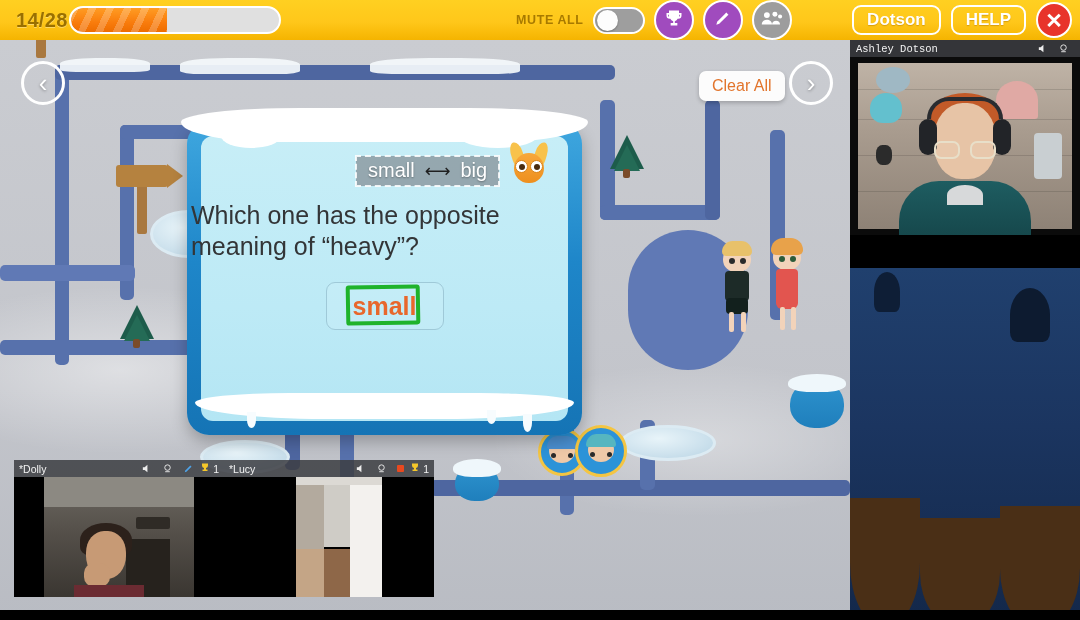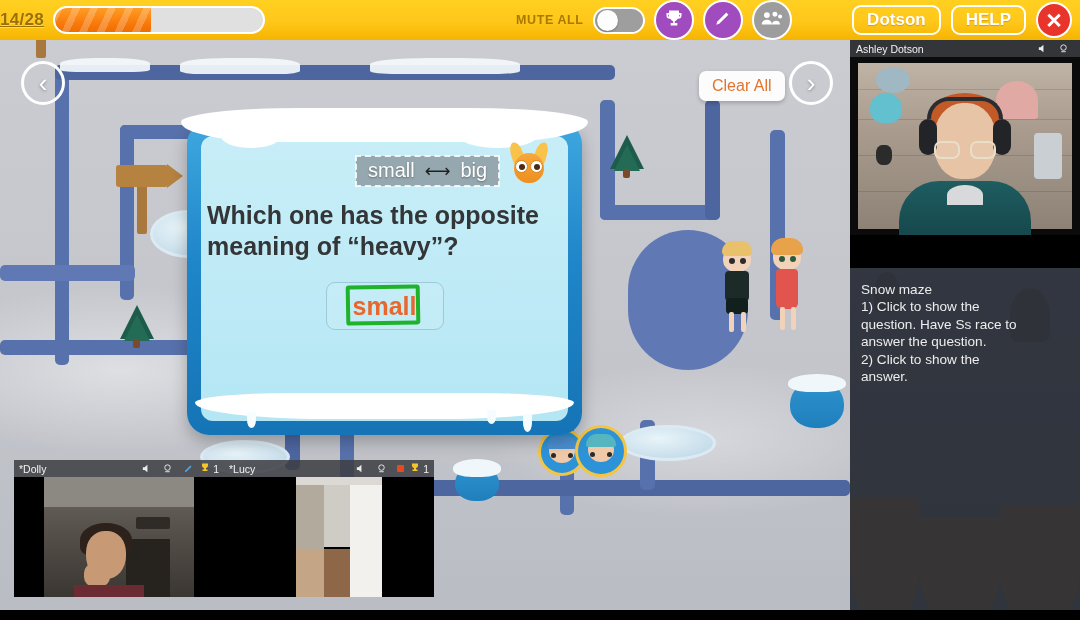--- a/index.html
+++ b/index.html
@@ -11,24 +11,23 @@
   }
   #app { position: relative; width: 1080px; height: 620px; overflow: hidden; }
 
   
   .topbar {
     position: absolute; left: 0; top: 0; width: 1080px; height: 40px;
     background: linear-gradient(180deg, #FFD021 0%, #FFC71A 55%, #F5B400 100%);
     display: flex; align-items: center; z-index: 40;
   }
   .slide-counter {
-    margin-left: 0; color: #9A7000; font-size: 17px; font-weight: bold;
+    margin-left: 16px; color: #9A7000; font-size: 20px; font-weight: bold;
     letter-spacing: .3px; text-shadow: 0 1px 0 rgba(255,255,255,.35);
     width: 46px;
-    text-decoration: underline;
   }
   .timer-wrap {
     position: relative; width: 212px; height: 28px; margin-left: 7px;
     border: 2px solid #FFFFFF; border-radius: 14px; overflow: hidden;
     background: #E0E0E0;
   }
   .timer-fill {
     position: absolute; left: 0; top: 0; bottom: 0;
     background:
       repeating-linear-gradient(115deg,
@@ -244,22 +243,22 @@
     background: #FFFFFF; border: 1.5px solid #D98318;
   }
   .owl .oeye.l { left: 8px; }
   .owl .oeye.r { right: 8px; }
   .owl .pupil {
     position: absolute; left: 3px; top: 3px; width: 6px; height: 6px;
     border-radius: 50%; background: #4A2C10;
   }
 
   .q-text {
-    position: absolute; left: 20px; top: 78px; width: 360px;
-    font-size: 25px; font-weight: bold; color: #333537; line-height: 1.22;
+    position: absolute; left: 4px; top: 78px; width: 360px;
+    font-size: 25px; font-weight: normal; color: #333537; line-height: 1.22;
     z-index: 3;
   }
   .answers {
     position: absolute; left: 0; right: 0; top: 160px; z-index: 3;
     display: flex; flex-direction: column; align-items: center; gap: 12px;
   }
   .ans-btn {
     position: relative; width: 118px; height: 48px;
     border: 1px solid #9FC9D8; border-radius: 9px;
     background: rgba(255,255,255,.10);
@@ -282,21 +281,21 @@
   .right-panel {
     position: absolute; left: 850px; top: 40px; width: 230px; height: 580px;
     background: #000;
   }
   .vid-header {
     position: relative; height: 17px;
     background: rgba(60,62,66,.86);
     display: flex; align-items: center; padding: 0 6px;
     color: #F2F2F2; font-size: 10.5px;
   }
-  .vid-header .nm { flex: 0 0 auto; }
+  .vid-header .nm { flex: 0 0 auto; font-family: Liberation Mono, monospace; }
   .vid-header .sp { flex: 1 1 auto; }
   .hicon { display: inline-flex; align-items: center; margin: 0 5px; }
   .teacher-vid {
     position: relative; width: 230px; height: 178px; overflow: hidden;
     background: #0B0B0B;
   }
   .t-room {
     position: absolute; left: 8px; top: 6px; right: 8px; bottom: 6px;
     background: linear-gradient(180deg,#BFB3A6 0%, #A99C8F 40%, #8E8276 100%);
   }
@@ -620,26 +619,20 @@
     </div>
 
     <div class="instr-bg">
       <div class="cave" style="left:0px;top:230px;width:70px;height:130px;"></div>
       <div class="cave" style="left:70px;top:250px;width:80px;height:110px;"></div>
       <div class="cave" style="left:150px;top:238px;width:80px;height:125px;"></div>
       <div class="deco" style="left:24px;top:4px;width:26px;height:40px;background:#0E1E36;border-radius:50% 50% 20% 20%;"></div>
       <div class="deco" style="left:160px;top:20px;width:40px;height:54px;background:#0D1B30;border-radius:50% 50% 18% 18%;"></div>
     </div>
 
-    <div class="instructions">Snow maze
-1) Click to show the
-question. Have Ss race to
-answer the question.
-2) Click to show the
-answer.</div>
   </div>
 
   <div class="students">
 
     <div class="stu-tile" style="left:14px;">
       <div class="stu-header">
         <span>*Dolly</span>
         <span style="flex:1"></span>
         <span class="hicon">
           <svg width="11" height="11" viewBox="0 0 24 24" fill="#EDEDED">

